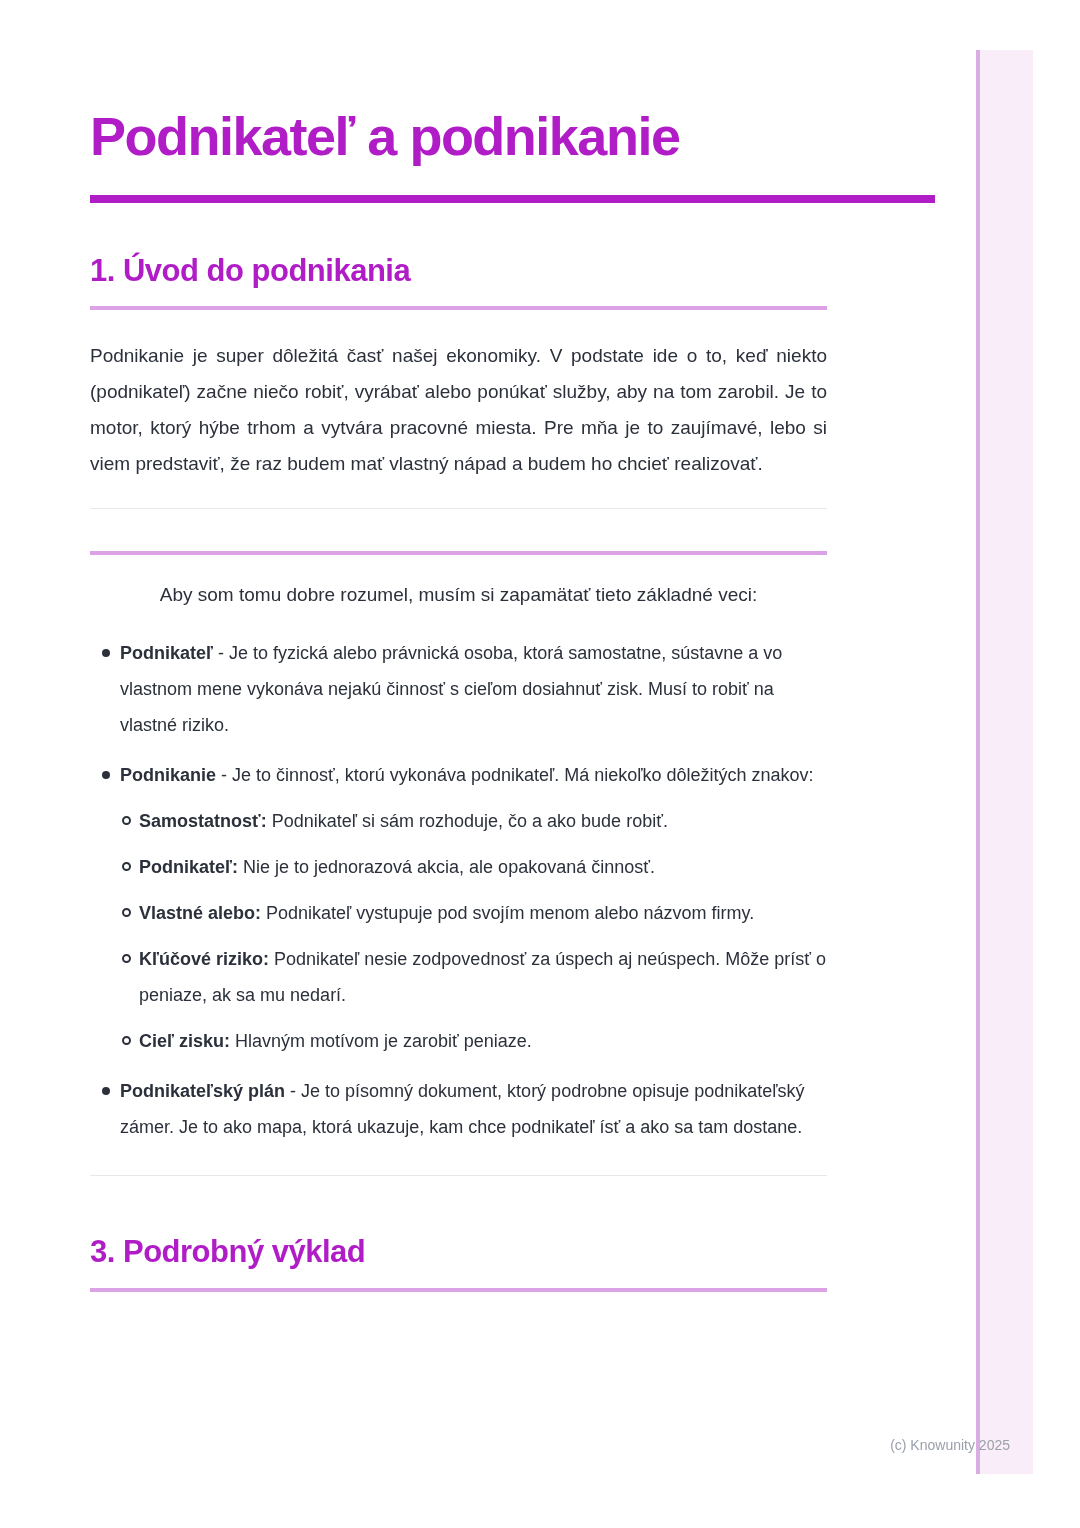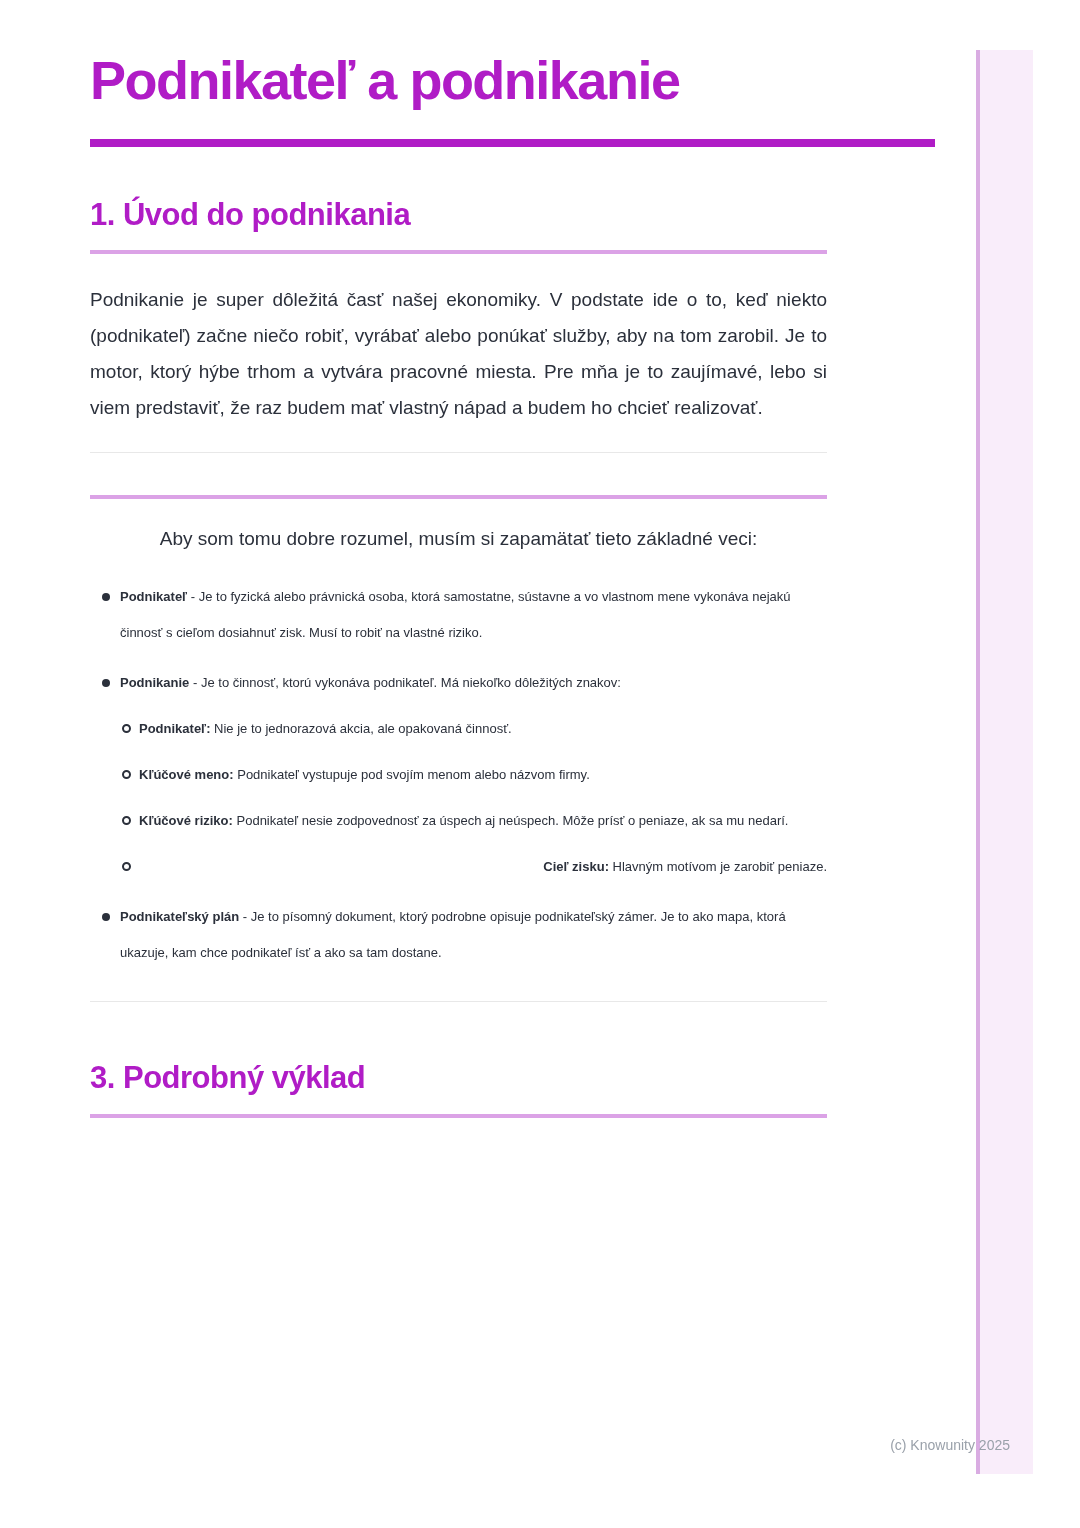--- a/index.html
+++ b/index.html
@@ -23,21 +23,21 @@
     position:absolute;
     left:976px;top:50px;
     width:57px;height:1424px;
     background:var(--stripe-fill);
     border-left:4px solid var(--stripe-border);
     z-index:0;
   }
   .content{
     position:relative;z-index:1;
     margin-left:90px;width:737px;
-    padding-top:52px;
+    padding-top:108px;
   }
   .doc-title{
     font-size:54px;font-weight:800;line-height:1.05;
     letter-spacing:-1.5px;color:var(--accent);
     white-space:nowrap;
   }
   .title-rule{
     width:845px;height:8px;margin-top:30px;
     background:var(--accent);
   }
@@ -64,39 +64,39 @@
   .sec-2 .terms-intro{margin-top:22px;}
   .divider-2{margin-top:30px;}
   .sec-3{margin-top:58px;}
 
   ul.term-list{
     list-style:none;margin-top:22px;
   }
   ul.term-list > li{
     position:relative;
     padding-left:30px;
-    font-size:13px;line-height:36px;
+    font-size:18px;line-height:36px;
     margin-bottom:14px;
   }
   ul.term-list > li:last-child{margin-bottom:8px;}
   .term{font-weight:bold;}
   .marker{position:absolute;display:block;}
   .marker.dot{
     left:12px;top:14px;width:8px;height:8px;border-radius:50%;
     background:var(--body-text);
   }
   ul.sub-list{
     list-style:none;margin-top:10px;
   }
   ul.sub-list > li{
     position:relative;
     padding-left:19px;
     margin-bottom:10px;
   }
-  ul.sub-list > li:last-child{margin-bottom:9px;text-align:right;}
+  ul.sub-list > li:last-child{margin-bottom:9px;}
   .marker.ring{
     left:2px;top:13px;width:9px;height:9px;border-radius:50%;
     border:2px solid var(--body-text);background:transparent;
   }
   .footer{
     position:absolute;z-index:2;
     top:1437px;right:70px;
     font-size:14px;color:var(--footer-text);
   }
 </style>
@@ -130,26 +130,31 @@
         <span class="def">- Je to fyzická alebo právnická osoba, ktorá samostatne, sústavne a vo vlastnom mene vykonáva nejakú činnosť s cieľom dosiahnuť zisk. Musí to robiť na vlastné riziko.</span>
       </li>
 
       <li>
         <span class="marker dot"></span>
         <span class="term">Podnikanie</span>
         <span class="def">- Je to činnosť, ktorú vykonáva podnikateľ. Má niekoľko dôležitých znakov:</span>
         <ul class="sub-list">
           <li>
             <span class="marker ring"></span>
+            <span class="term">Samostatnosť:</span>
+            <span class="def">Podnikateľ si sám rozhoduje, čo a ako bude robiť.</span>
+          </li>
+          <li>
+            <span class="marker ring"></span>
             <span class="term">Podnikateľ:</span>
             <span class="def">Nie je to jednorazová akcia, ale opakovaná činnosť.</span>
           </li>
           <li>
             <span class="marker ring"></span>
-            <span class="term">Kľúčové meno:</span>
+            <span class="term">Vlastné alebo:</span>
             <span class="def">Podnikateľ vystupuje pod svojím menom alebo názvom firmy.</span>
           </li>
           <li>
             <span class="marker ring"></span>
             <span class="term">Kľúčové riziko:</span>
             <span class="def">Podnikateľ nesie zodpovednosť za úspech aj neúspech. Môže prísť o peniaze, ak sa mu nedarí.</span>
           </li>
           <li>
             <span class="marker ring"></span>
             <span class="term">Cieľ zisku:</span>

